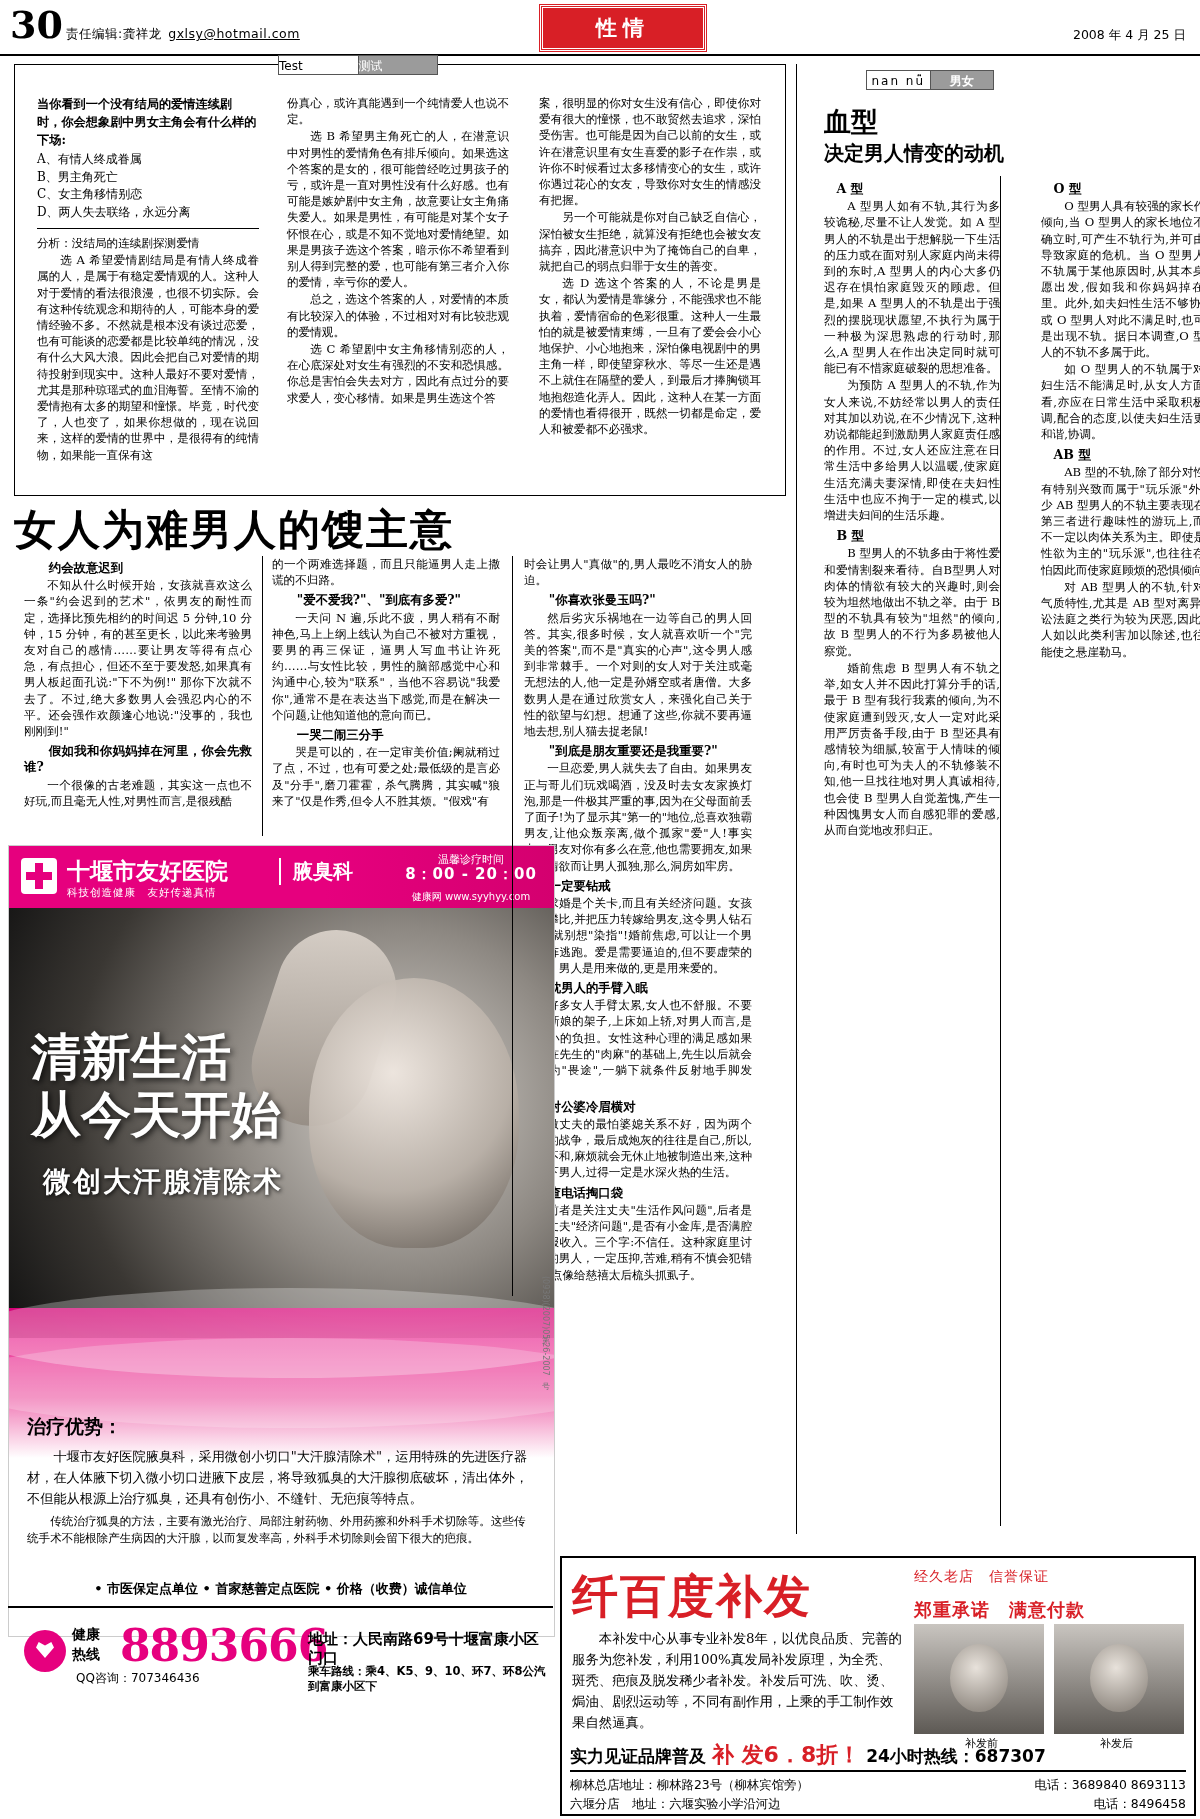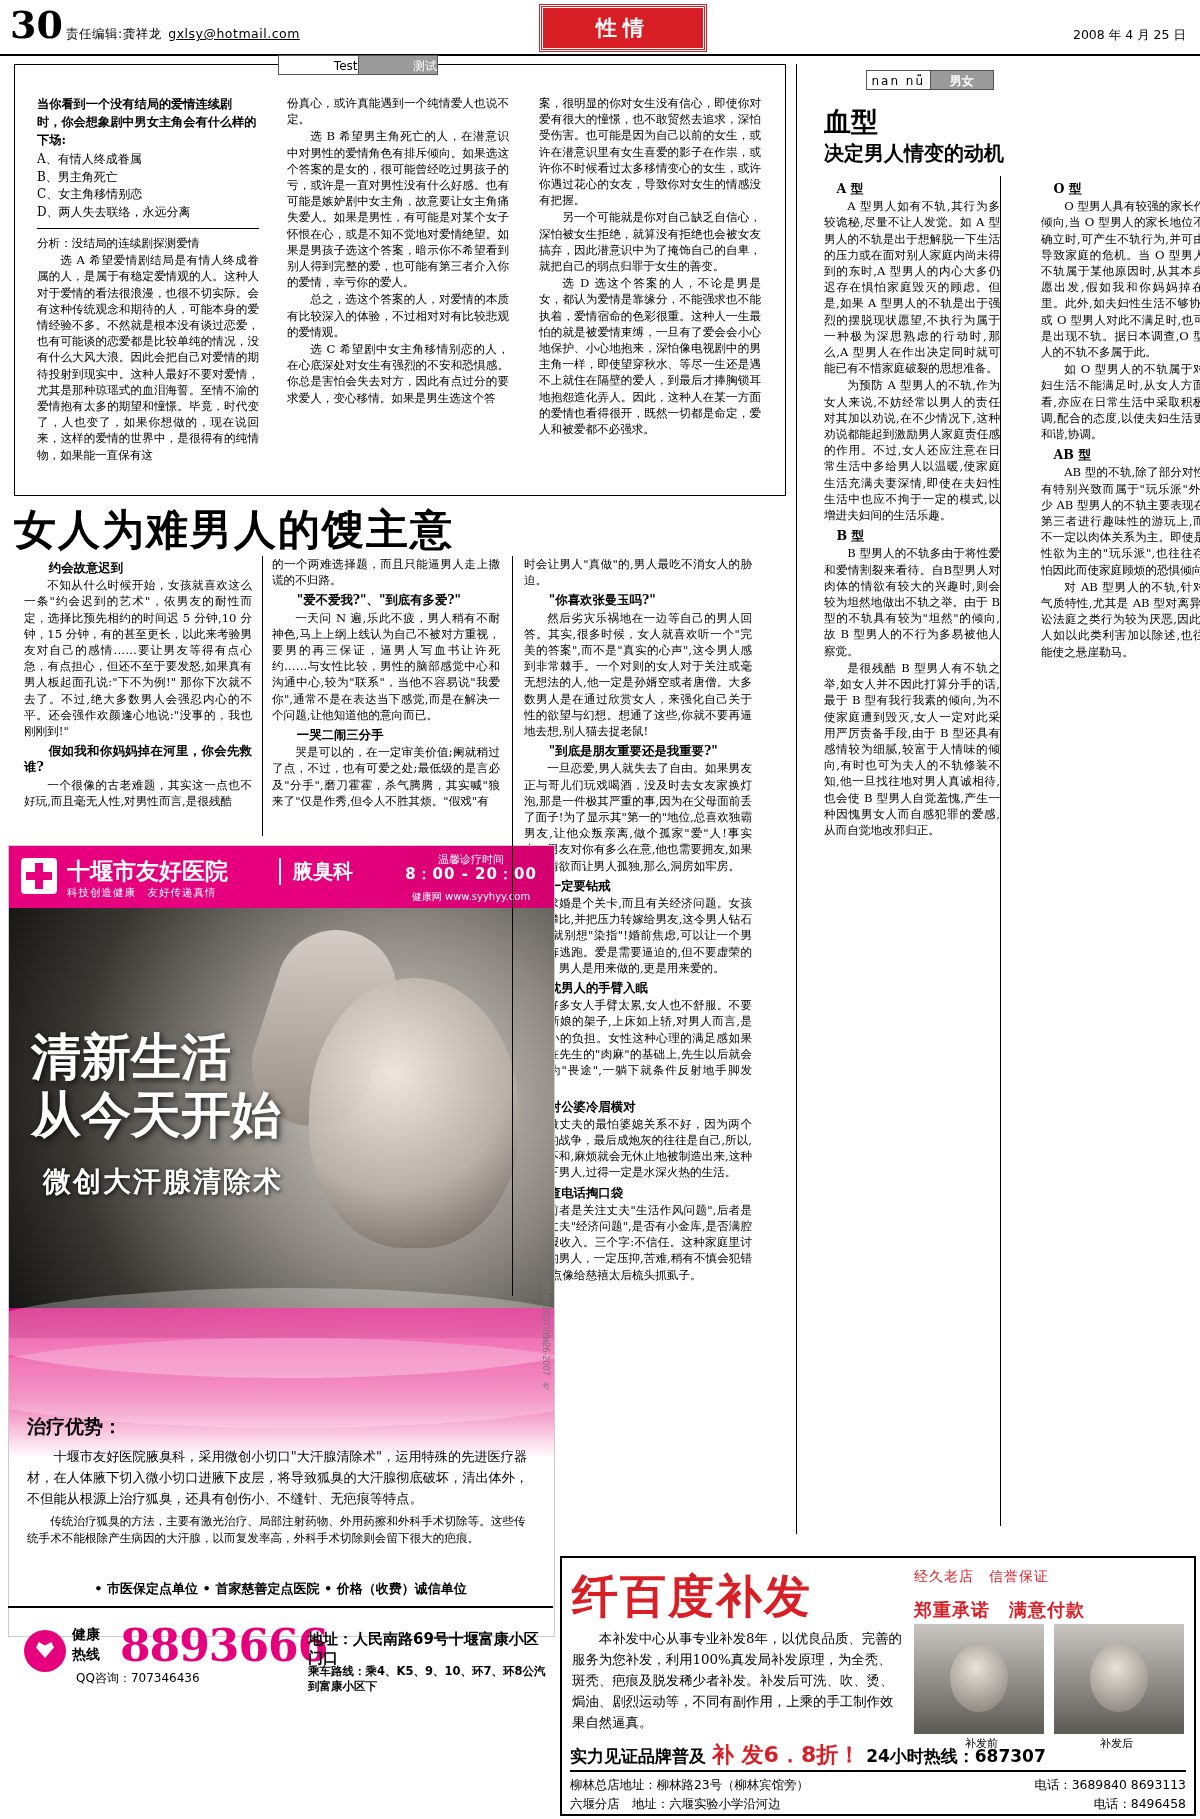--- a/index.html
+++ b/index.html
@@ -16,21 +16,21 @@
   .mh-date{position:absolute;right:14px;top:27px;font-size:12.5px;}
 
   
   .ctext{font-size:11.6px;line-height:16.2px;text-align:justify;font-family:"DejaVu Serif","Liberation Serif",serif;}
   .ctext p{margin:0 0 1px 0;text-indent:2em;}
   .ctext p.noind{text-indent:0;}
 
   
   .testbox{position:absolute;left:14px;top:64px;width:770px;height:430px;border:1px solid #000;}
   .test-tabs{position:absolute;left:263px;top:-10px;width:160px;height:20px;display:flex;background:#fff;}
-  .test-tab{flex:1;text-align:right;font-size:12px;line-height:20px;border:1px solid #555;}
+  .test-tab{flex:1;text-align:left;font-size:12px;line-height:20px;border:1px solid #555;}
   .test-tab.en{background:#fff;}
   .test-tab.cn{background:#9b9b9b;color:#fff;border-left:none;}
   .tb-col{position:absolute;top:30px;width:222px;}
   .tb-c1{left:22px;}
   .tb-c2{left:272px;}
   .tb-c3{left:524px;}
   .q-lines{font-size:12.2px;line-height:18px;font-weight:bold;font-family:"DejaVu Serif","Liberation Serif",serif;}
   .q-lines div{text-indent:0;}
   .q-opts{font-size:12px;line-height:17.5px;font-family:"DejaVu Serif","Liberation Serif",serif;margin-top:2px;}
   .sep-line{border-top:1px solid #000;margin:7px 0 6px 0;width:100%;}
@@ -210,21 +210,21 @@
   </div>
   <div class="rtitle">血型</div>
   <div class="rsub">决定男人情变的动机</div>
 
   <div class="rbody rb1 ctext">
     <div class="rhead">A 型</div>
     <p>A 型男人如有不轨,其行为多较诡秘,尽量不让人发觉。如 A 型男人的不轨是出于想解脱一下生活的压力或在面对别人家庭内尚未得到的东时,A 型男人的内心大多仍迟存在惧怕家庭毁灭的顾虑。但是,如果 A 型男人的不轨是出于强烈的摆脱现状愿望,不执行为属于一种极为深思熟虑的行动时,那么,A 型男人在作出决定同时就可能已有不惜家庭破裂的思想准备。</p>
     <p>为预防 A 型男人的不轨,作为女人来说,不妨经常以男人的责任对其加以劝说,在不少情况下,这种劝说都能起到激励男人家庭责任感的作用。不过,女人还应注意在日常生活中多给男人以温暖,使家庭生活充满夫妻深情,即使在夫妇性生活中也应不拘于一定的模式,以增进夫妇间的生活乐趣。</p>
     <div class="rhead">B 型</div>
     <p>B 型男人的不轨多由于将性爱和爱情割裂来看待。自B型男人对肉体的情欲有较大的兴趣时,则会较为坦然地做出不轨之举。由于 B 型的不轨具有较为"坦然"的倾向,故 B 型男人的不行为多易被他人察觉。</p>
-    <p>是很残酷 B 型男人有不轨之举,如女人并不因此打算分手的话,最于 B 型有我行我素的倾向,为不使家庭遭到毁灭,女人一定对此采用严厉责备手段,由于 B 型还具有感情较为细腻,较富于人情味的倾向,有时也可为夫人的不轨修装不知,他一旦找往地对男人真诚相待,也会使 B 型男人自觉羞愧,产生一种因愧男女人而自感犯罪的爱感,从而自觉地改邪归正。</p>
+    <p>婚前焦虑 B 型男人有不轨之举,如女人并不因此打算分手的话,最于 B 型有我行我素的倾向,为不使家庭遭到毁灭,女人一定对此采用严厉责备手段,由于 B 型还具有感情较为细腻,较富于人情味的倾向,有时也可为夫人的不轨修装不知,他一旦找往地对男人真诚相待,也会使 B 型男人自觉羞愧,产生一种因愧男女人而自感犯罪的爱感,从而自觉地改邪归正。</p>
   </div>
 
   <div class="rbody rb2 ctext">
     <div class="rhead">O 型</div>
     <p>O 型男人具有较强的家长作风倾向,当 O 型男人的家长地位不能确立时,可产生不轨行为,并可由此导致家庭的危机。当 O 型男人的不轨属于某他原因时,从其本身意愿出发,假如我和你妈妈掉在河里。此外,如夫妇性生活不够协调,或 O 型男人对此不满足时,也可能是出现不轨。据日本调查,O 型男人的不轨不多属于此。</p>
     <p>如 O 型男人的不轨属于对夫妇生活不能满足时,从女人方面来看,亦应在日常生活中采取积极协调,配合的态度,以使夫妇生活更为和谐,协调。</p>
     <div class="rhead">AB 型</div>
     <p>AB 型的不轨,除了部分对性欲有特别兴致而属于"玩乐派"外,不少 AB 型男人的不轨主要表现在与第三者进行趣味性的游玩上,而并不一定以肉体关系为主。即使是以性欲为主的"玩乐派",也往往存在怕因此而使家庭顾烦的恐惧倾向。</p>
     <p>对 AB 型男人的不轨,针对其气质特性,尤其是 AB 型对离异,诉讼法庭之类行为较为厌恶,因此,女人如以此类利害加以除述,也往往能使之悬崖勒马。</p>
   </div>

